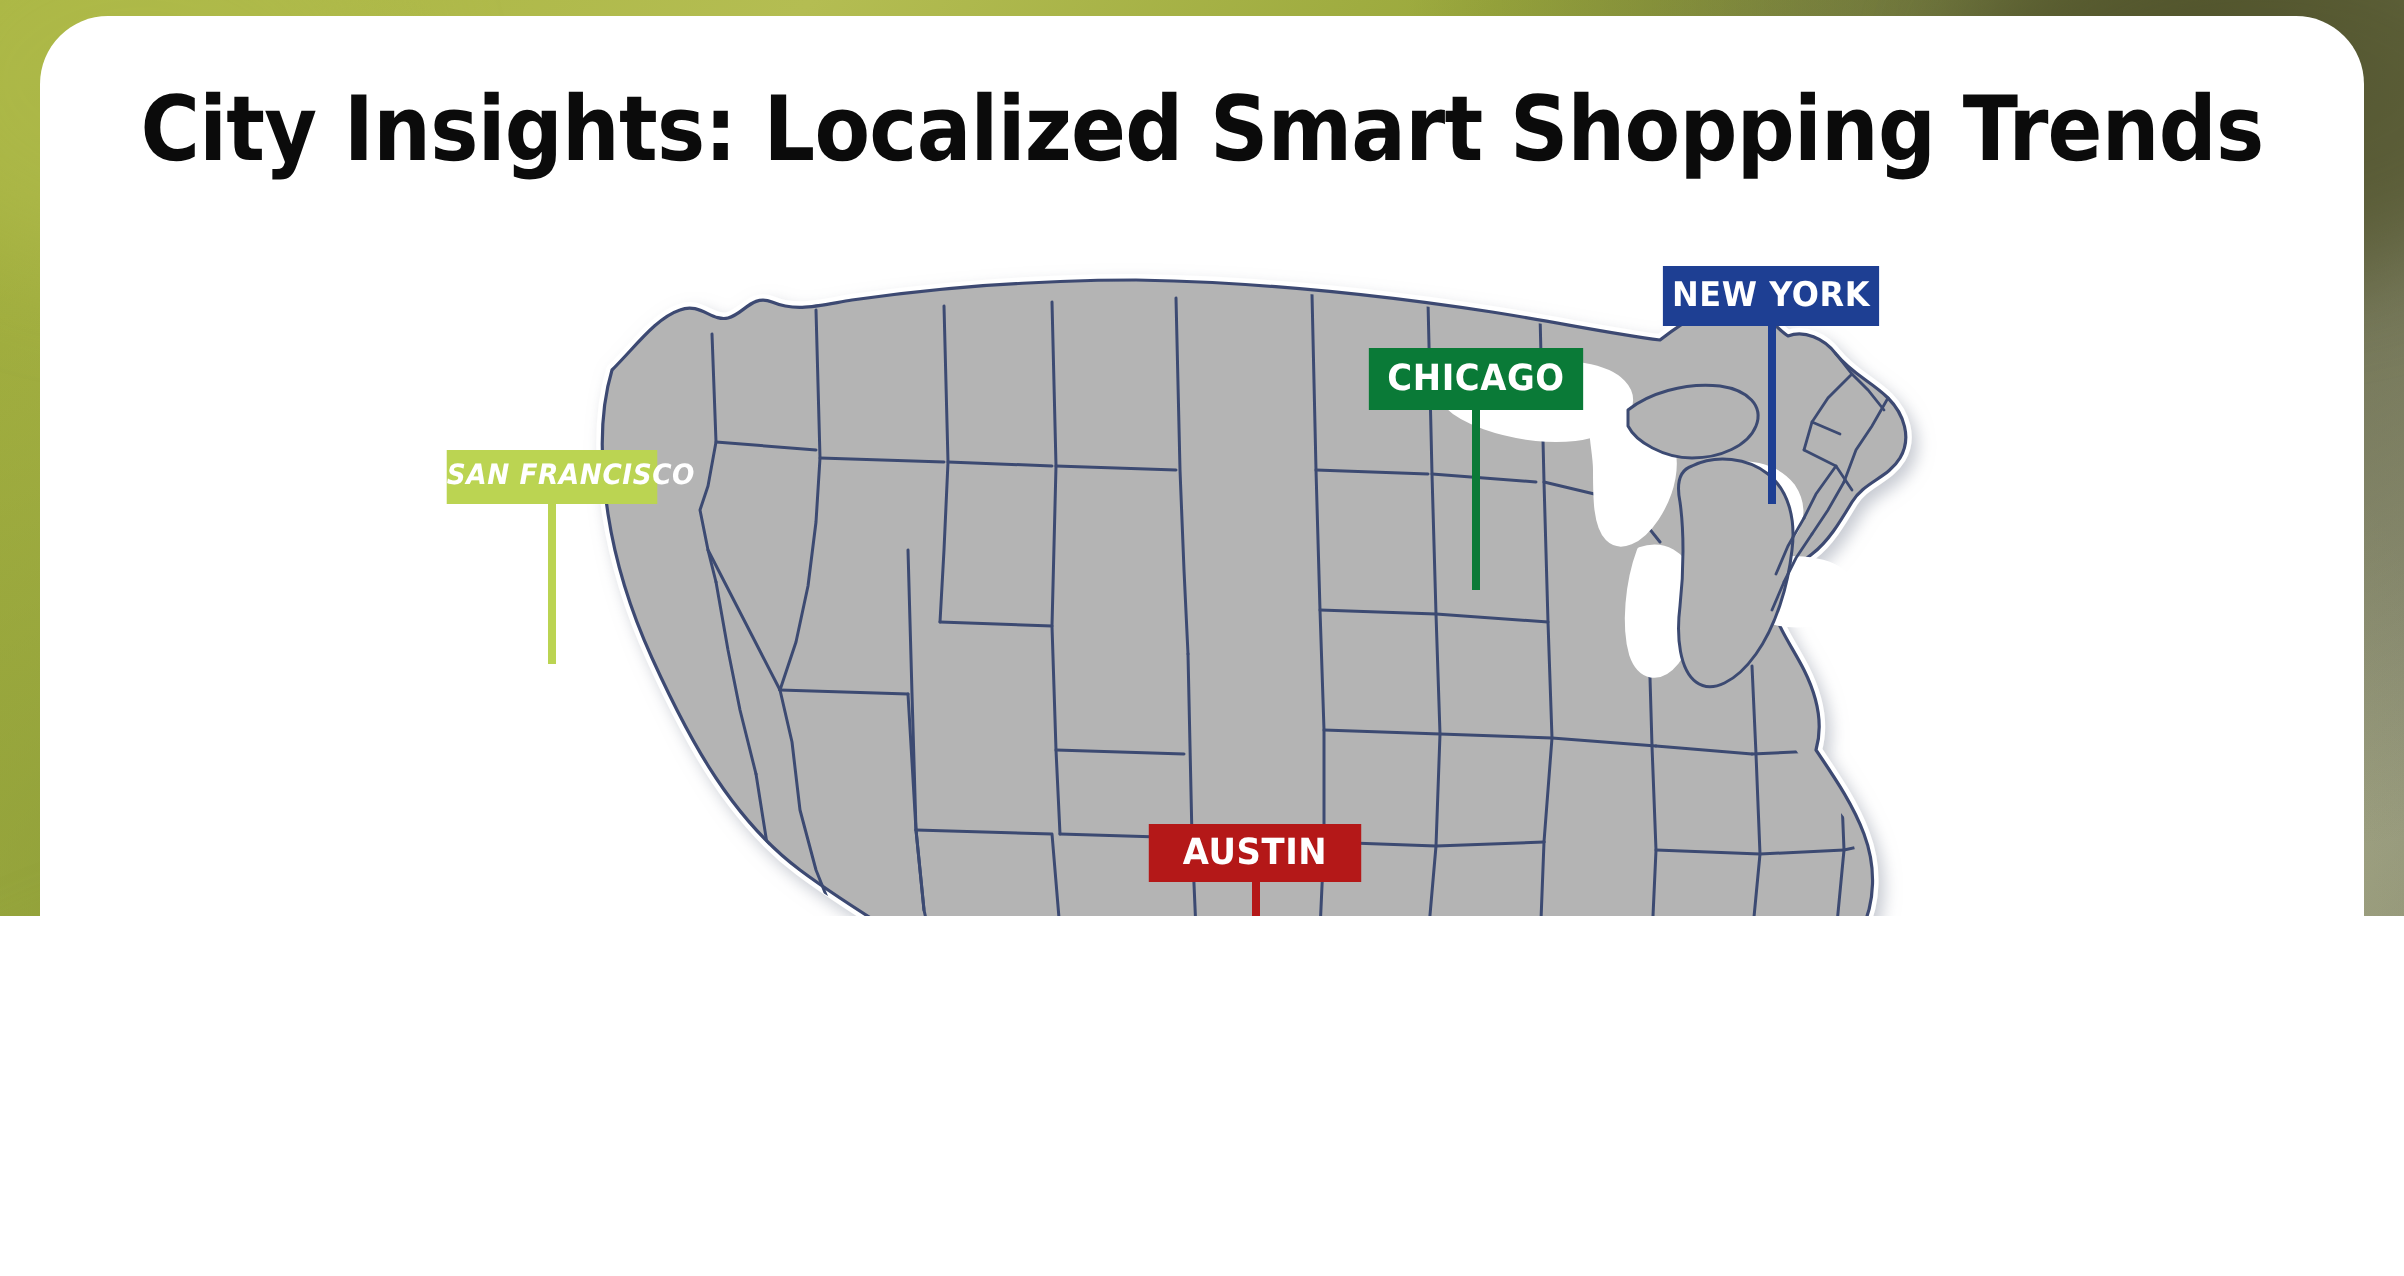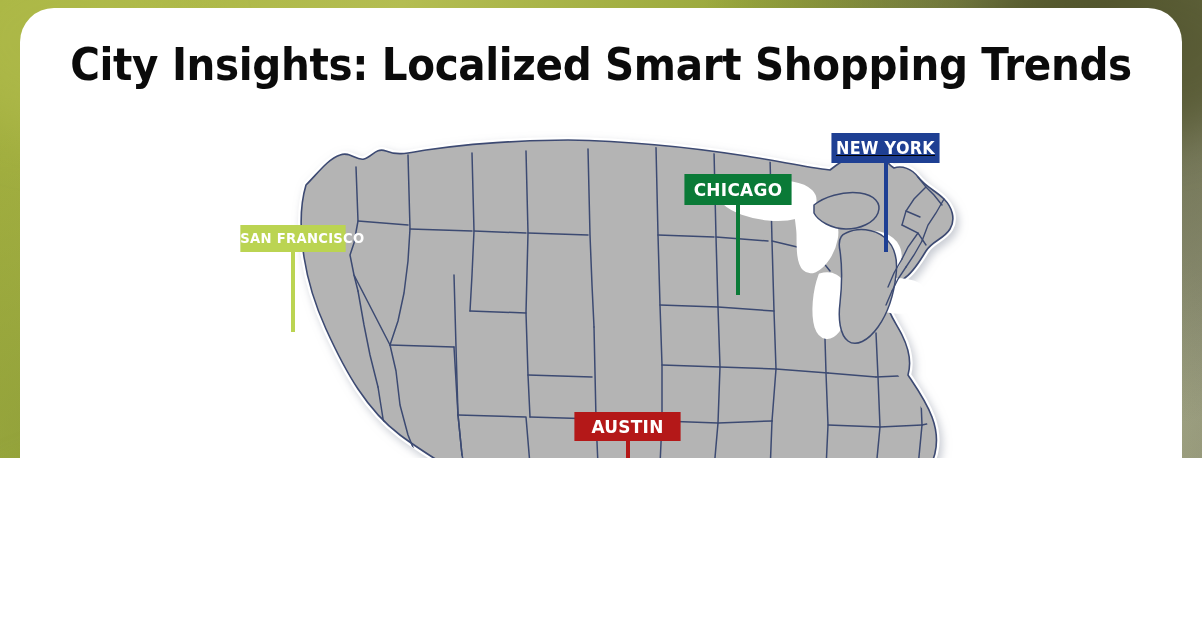--- a/index.html
+++ b/index.html
@@ -88,29 +88,29 @@
     display: block;
     color: #ffffff;
     font-family: "DejaVu Sans", sans-serif;
     font-weight: 700;
     letter-spacing: 0.3px;
     text-align: center;
     white-space: nowrap;
     box-sizing: border-box;
     transform: scaleX(0.94);
   }
-  .m-ny   { left: 828px; top: 133px; text-decoration: underline; }
+  .m-ny   { left: 828px; top: 133px; }
   .m-ny   .plate { width: 115px; height: 30px; line-height: 30px; font-size: 17px; background: #1e3f93; }
   .m-ny   .stem  { height: 89px;  background: #1e3f93; }
 
   .m-chi  { left: 681px; top: 174px; }
   .m-chi  .plate { width: 114px; height: 31px; line-height: 31px; font-size: 18px; background: #0a7a37; }
   .m-chi  .stem  { height: 90px;  background: #0a7a37; }
 
-  .m-sf   { left: 237px; top: 225px; }
+  .m-sf   { left: 220px; top: 225px; font-style: italic; }
   .m-sf   .plate { width: 112px; height: 27px; line-height: 27px; font-size: 14px; background: #bbd452; }
   .m-sf   .stem  { height: 80px;  background: #bbd452; }
 
   .m-la   { left: 302px; top: 277px; }
   .m-la   .plate { width: 112px; height: 30px; line-height: 30px; font-size: 15px; background: #ef4411; }
   .m-la   .stem  { height: 93px;  background: #d93a10; }
 
   .m-aus  { left: 571px; top: 412px; }
   .m-aus  .plate { width: 113px; height: 29px; line-height: 29px; font-size: 18px; background: #b41818; }
   .m-aus  .stem  { height: 86px;  background: #b41818; }

